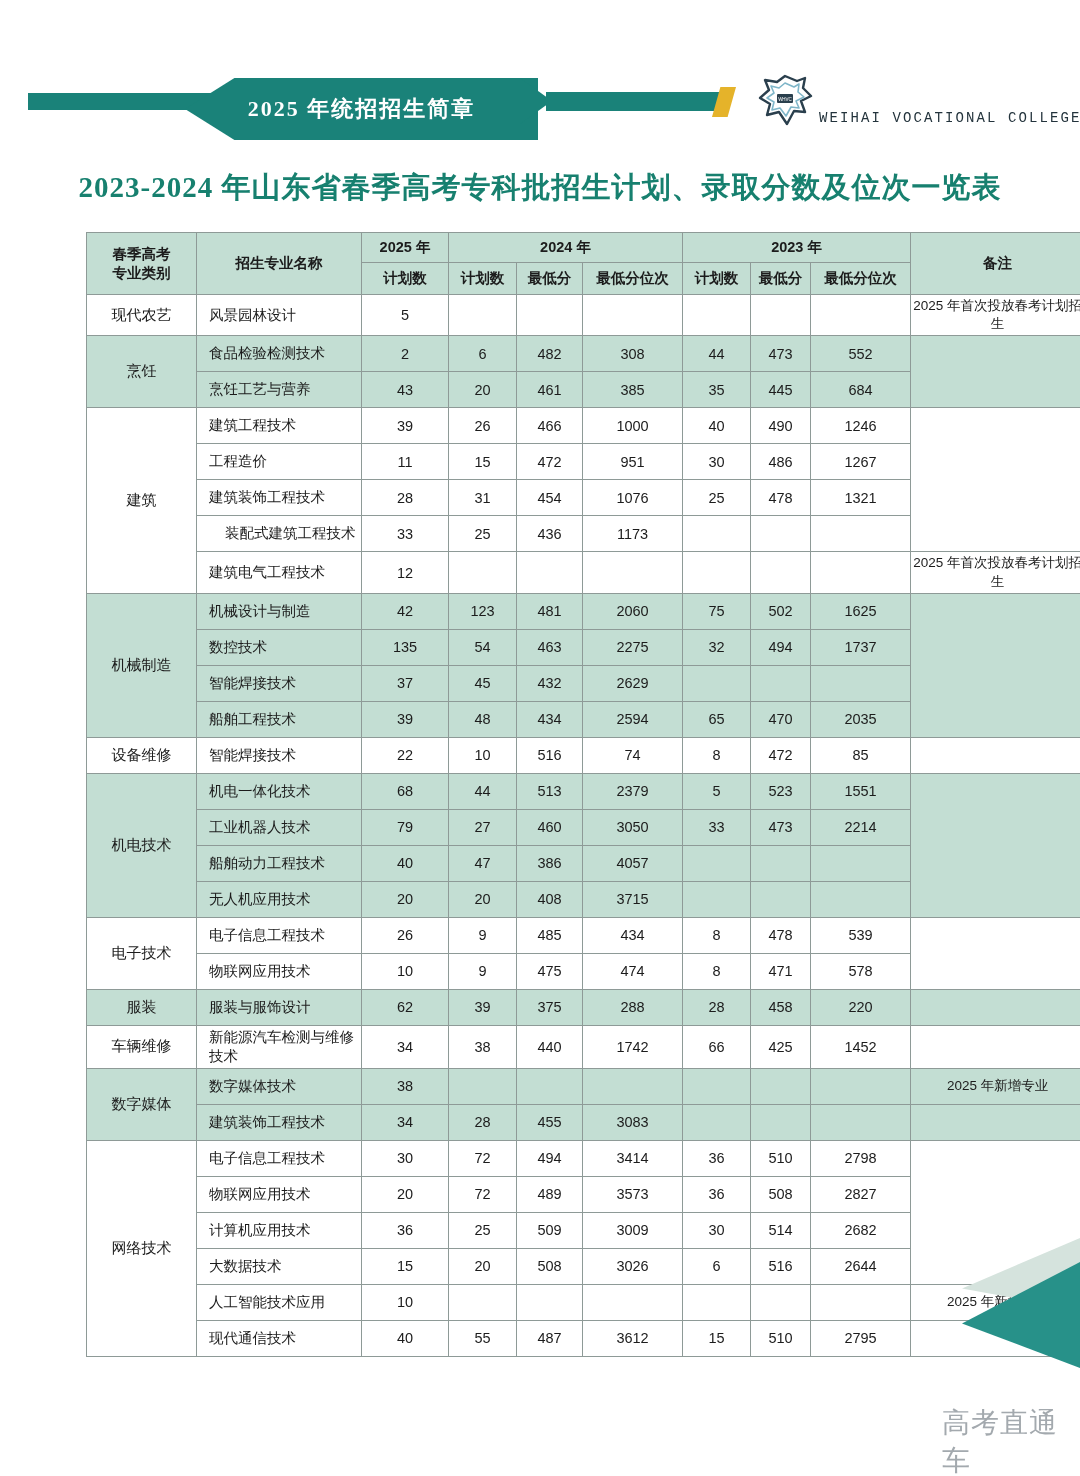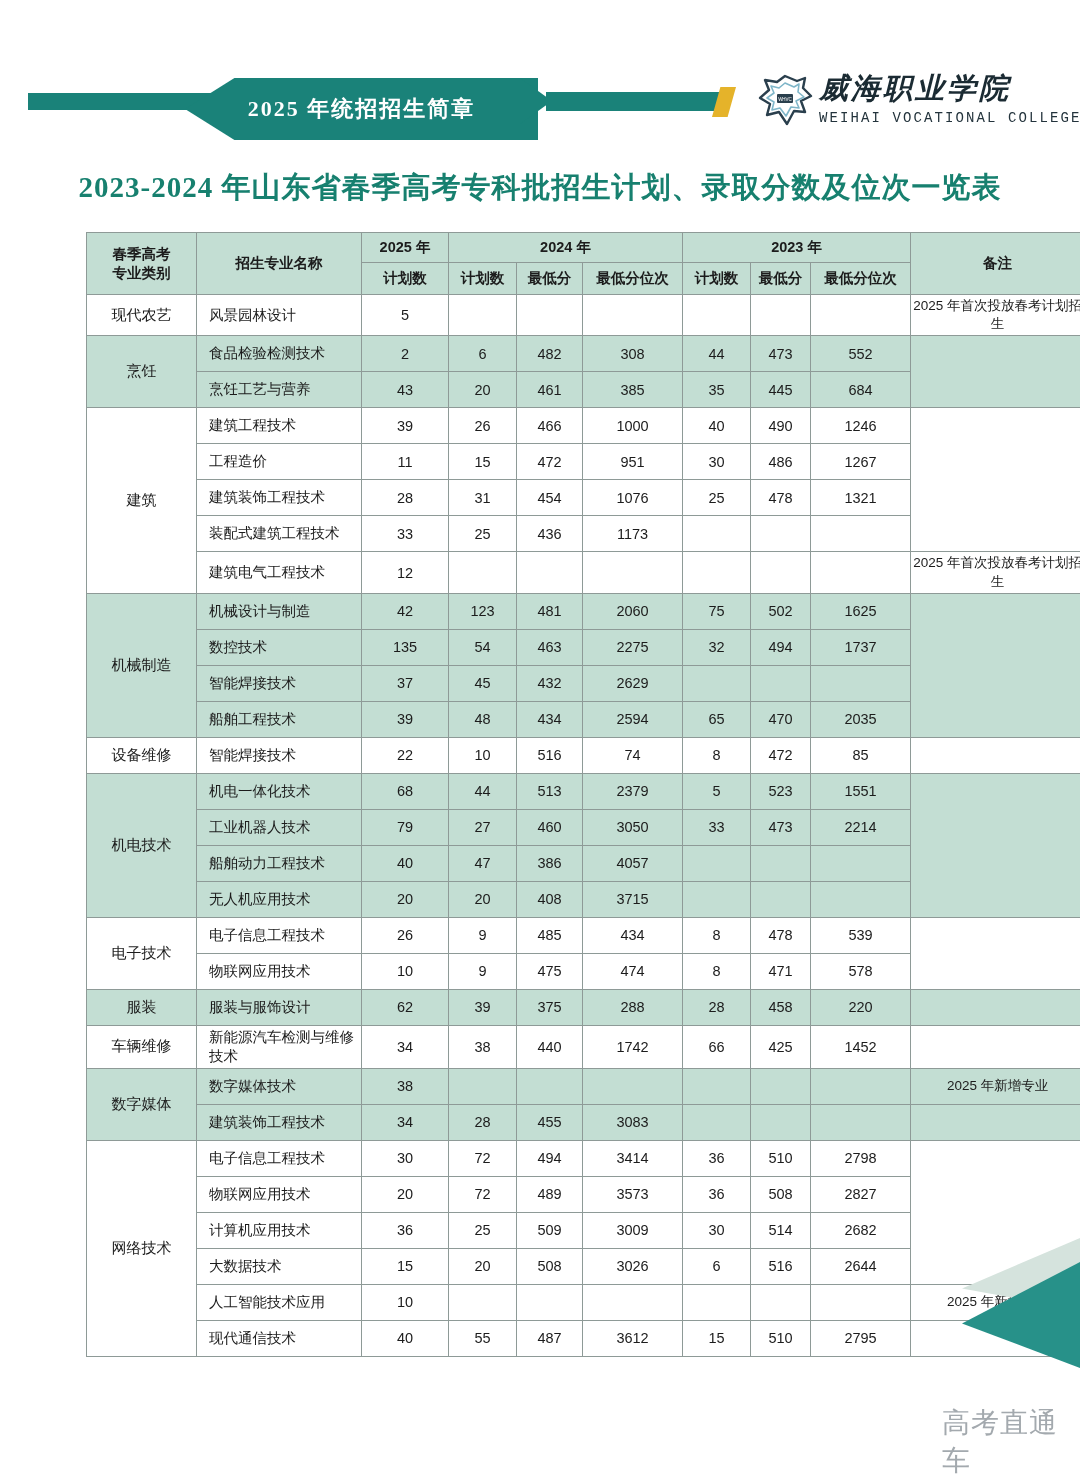--- a/index.html
+++ b/index.html
@@ -130,21 +130,20 @@
 
 <div id="logo">
   <div class="emblem">
     <svg width="56" height="54" viewBox="0 0 56 54">
       <path d="M28 2 L40 7 L48 4 L46 14 L54 22 L44 27 L48 38 L37 37 L30 50 L22 38 L10 41 L13 30 L3 24 L12 16 L8 6 L20 8 Z" fill="none" stroke="#2a3f4d" stroke-width="2.4" stroke-linejoin="round"></path>
       <path d="M28 9 L37 13 L42 10 L41 18 L47 23 L39 27 L42 34 L34 33 L29 42 L23 34 L15 36 L17 28 L10 24 L17 19 L14 12 L22 14 Z" fill="none" stroke="#7fb6c9" stroke-width="1.6" stroke-linejoin="round"></path>
       <rect x="20" y="20" width="16" height="9" rx="1" fill="#2a3f4d"></rect>
       <text x="28" y="26.5" font-size="4.5" fill="#ffffff" text-anchor="middle" font-family="Liberation Sans, sans-serif">WHVC</text>
     </svg>
   </div>
-  <div class="cn">威海职业学院</div>
   <div class="en">WEIHAI VOCATIONAL COLLEGE</div>
 </div>
 
 <div id="page-title">2023-2024 年山东省春季高考专科批招生计划、录取分数及位次一览表</div>
 
 <div id="tbl-wrap">
   <table>
     <colgroup>
       <col class="c0">
         <col class="c1">
@@ -240,21 +239,21 @@
           <td class="prog" style="text-align: left; padding-left: 12px;">建筑装饰工程技术</td>
           <td>28</td>
           <td>31</td>
           <td>454</td>
           <td>1076</td>
           <td>25</td>
           <td>478</td>
           <td>1321</td>
         </tr>
         <tr class="plain" style="height: 36px;">
-          <td class="prog" style="text-align: left; padding-left: 12px;">装配式建筑工程技术</td>
+          <td class="prog" style="text-align: left; padding-left: 28px;">装配式建筑工程技术</td>
           <td>33</td>
           <td>25</td>
           <td>436</td>
           <td>1173</td>
           <td></td>
           <td></td>
           <td></td>
         </tr>
         <tr class="plain" style="height: 36px;">
           <td class="prog" style="text-align: left; padding-left: 12px;">建筑电气工程技术</td>

